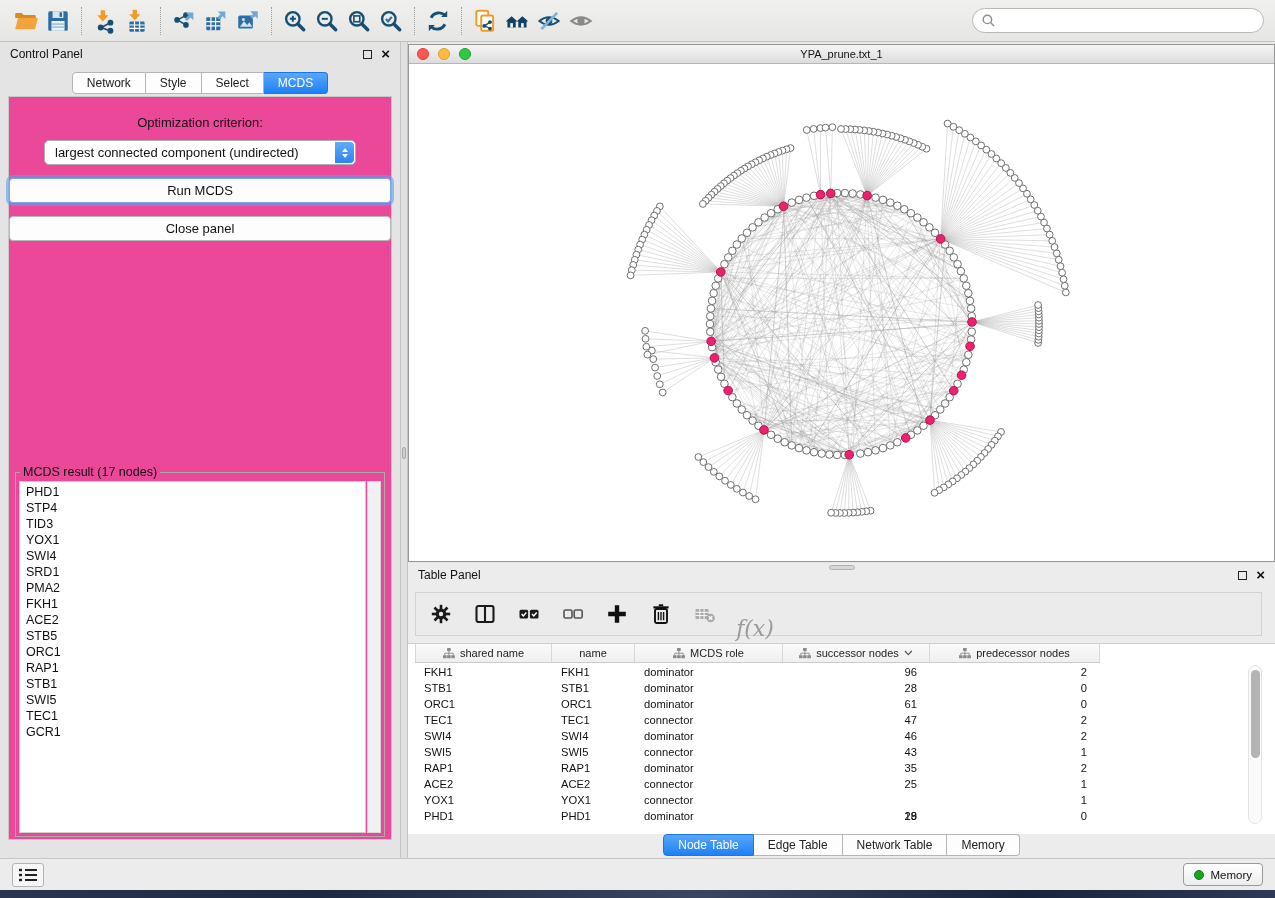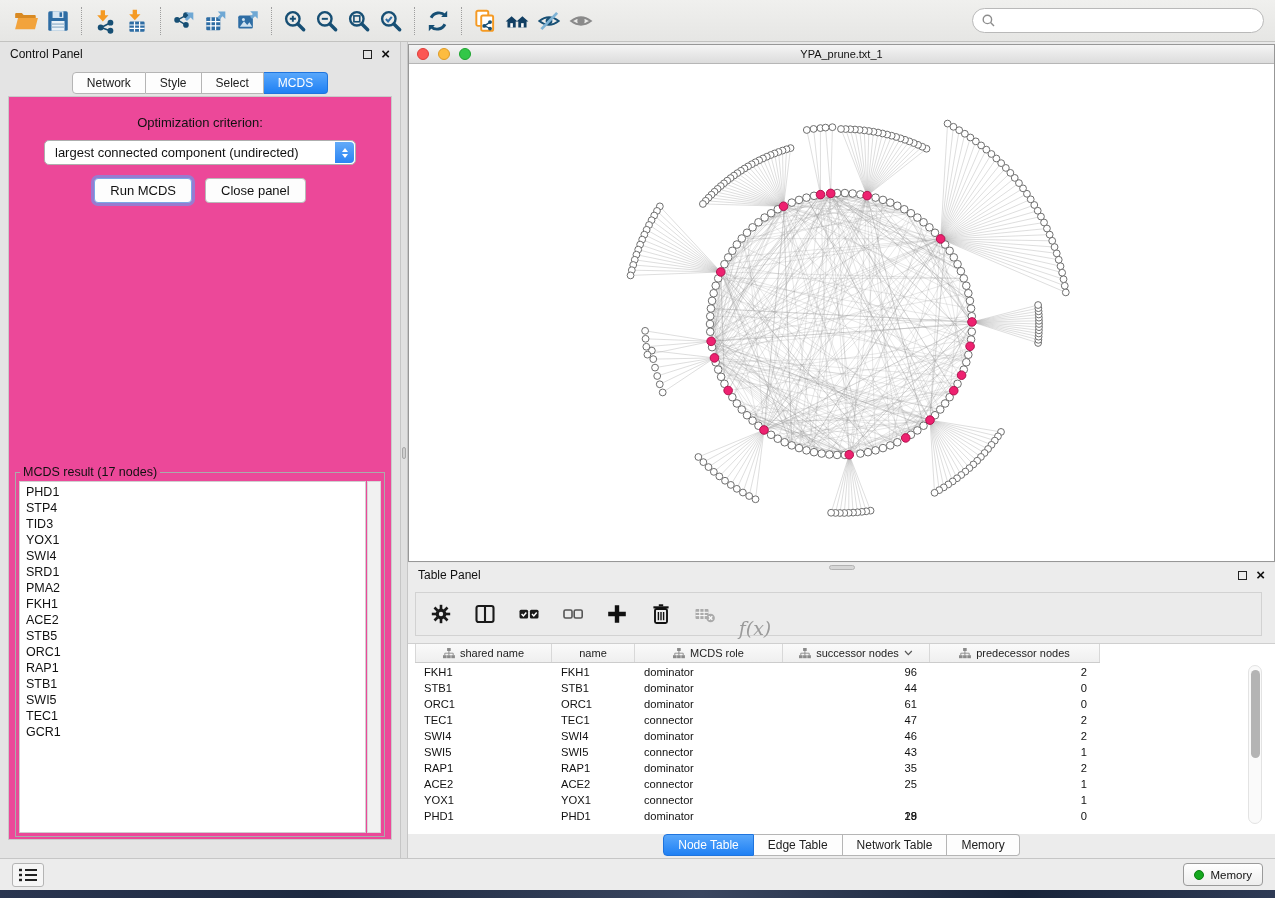--- a/index.html
+++ b/index.html
@@ -33,21 +33,21 @@
   .tab.active { background:linear-gradient(#58a7fb,#1f80f4); border-color:#1f74dd; color:#fff; }
   .cp-body { position:absolute; top:54px; left:8px; right:8px; bottom:18px;
     background:#ec4899; border:1px solid #c9c9c9; }
   .opt-label { text-align:center; margin-top:18px; font-size:13px; }
   .dropdown { width:312px; height:25px; margin:10px auto 0; background:#fff; border:1px solid #aeaeae;
     border-radius:5px; position:relative; display:flex; align-items:center; font-size:13px; padding-left:10px; }
   .dd-stepper { position:absolute; right:1px; top:1px; bottom:1px; width:19px; border-radius:0 4px 4px 0;
     background:linear-gradient(#63abf8,#2a84f4); display:flex; flex-direction:column; align-items:center; justify-content:center; gap:2px; }
   .dd-up { width:0;height:0;border-left:3.6px solid transparent;border-right:3.6px solid transparent;border-bottom:4.4px solid #fff; }
   .dd-down { width:0;height:0;border-left:3.6px solid transparent;border-right:3.6px solid transparent;border-top:4.4px solid #fff; }
-  .btn-row { display:flex; justify-content:center; gap:13px; margin-top:13px; }
+  .btn-row { display:flex; justify-content:center; gap:13px; margin-top:13px;flex-direction:column; }
   .btn { font-size:13px; font-family:"Liberation Sans",sans-serif; background:#fdfdfd; border:1px solid #b9b9b9;
     border-radius:4px; height:25px; padding:0 15px; color:#111; }
   .btn.focus-ring { box-shadow:0 0 0 3px rgba(97,158,245,.6); border-color:#7aa8e8; }
   .result-box { position:absolute; top:368px; left:6px; right:6px; bottom:2px; border:1px solid #ababab; }
   .result-box legend { font-size:12.5px; padding:0 3px; margin-left:4px; }
   .result-list { position:absolute; top:2px; left:3px; right:18px; bottom:3px; background:#fff;
     border:1px solid #cfcfcf; overflow:hidden; padding-top:2px; }
   .result-item { font-size:12.5px; line-height:16px; padding-left:6px; }
   .result-scrollbar { position:absolute; top:2px; right:3px; bottom:3px; width:14px; background:#f1f1f1;
     border:1px solid #d7d7d7; }
@@ -70,21 +70,21 @@
   .tl.grn{ background:#33c748; border:1px solid #1da32f;}
   .net-canvas { position:absolute; top:19px; left:0; right:0; bottom:0; background:#fff; }
 
   
   .table-panel { position:absolute; top:521px; left:0; right:0; bottom:0; background:#ececec; }
   .tp-grip { position:absolute; top:2px; left:50%; margin-left:-13px; width:26px; height:5px;
     background:#d6d6d6; border:1px solid #b2b2b2; border-radius:3px; }
   .tp-toolbar { position:absolute; top:29px; left:7px; right:13px; height:44px; background:#ebebeb;
     border:1px solid #d2d2d2; display:flex; align-items:center; padding-left:12px; gap:18px; }
   .tp-btn { display:flex; align-items:center; justify-content:center; width:26px; height:26px; }
-  .fx-label { font-family:"DejaVu Serif", serif; font-style:italic; font-size:19px; color:#9a9a9a;margin-top:28px; }
+  .fx-label { font-family:"DejaVu Serif", serif; font-style:italic; font-size:22px; color:#9a9a9a;margin-top:28px; }
   .table-region { position:absolute; top:80px; left:0; right:0; height:191px; background:#fff;
     border-top:1px solid #cfcfcf; }
   .thead { position:absolute; top:0; left:7px; height:19px; display:flex;
     background:linear-gradient(#fafafa,#efefef); border-bottom:1px solid #cccccc; }
   .th { display:flex; align-items:center; justify-content:center; gap:5px; font-size:11px; color:#222;
     border-right:1px solid #d8d8d8; }
   .th:first-child { border-left:1px solid #d8d8d8; }
   .tbody { position:absolute; top:20px; left:7px; right:20px; }
   .tr { display:flex; height:16px; align-items:center; }
   .td { font-size:11.2px; overflow:hidden; white-space:nowrap; }
@@ -1221,21 +1221,21 @@
             <div class="td text" style="width: 137px;">FKH1</div>
             <div class="td text" style="width: 83px;">FKH1</div>
             <div class="td text" style="width: 148px;">dominator</div>
             <div class="td num" style="width: 147px;">96</div>
             <div class="td num" style="width: 170px;">2</div>
           </div>
           <div class="tr">
             <div class="td text" style="width: 137px;">STB1</div>
             <div class="td text" style="width: 83px;">STB1</div>
             <div class="td text" style="width: 148px;">dominator</div>
-            <div class="td num" style="width: 147px;">44</div>
+            <div class="td num" style="width: 147px;">28</div>
             <div class="td num" style="width: 170px;">0</div>
           </div>
           <div class="tr">
             <div class="td text" style="width: 137px;">ORC1</div>
             <div class="td text" style="width: 83px;">ORC1</div>
             <div class="td text" style="width: 148px;">dominator</div>
             <div class="td num" style="width: 147px;">61</div>
             <div class="td num" style="width: 170px;">0</div>
           </div>
           <div class="tr">

